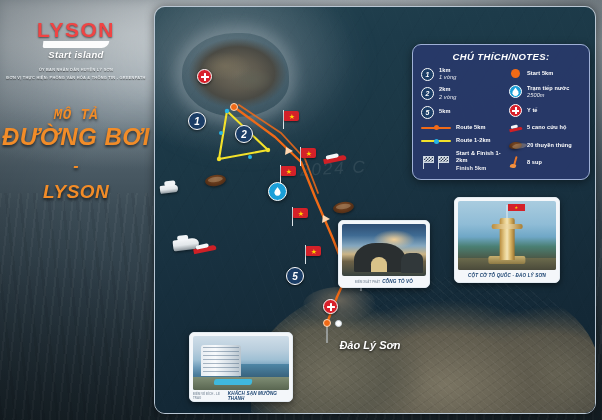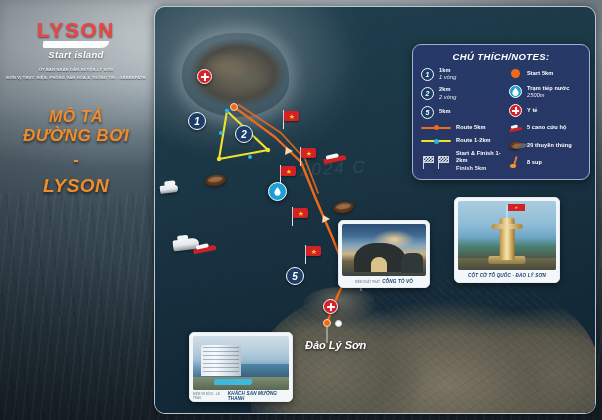--- a/index.html
+++ b/index.html
@@ -67,22 +67,22 @@
     text-shadow:0 1px 1px rgba(0,0,0,.6);
   }
   .org1 { margin-top:7px; font-size:3.9px; letter-spacing:.25px; font-weight:bold; }
   .org2 { margin-top:2px; font-size:3.9px; letter-spacing:.25px; font-weight:bold; }
 
   .title-block {
     position:absolute; left:0; right:0; top:108px; text-align:center;
     font-style:italic; font-weight:bold; color:#f28c28;
     text-shadow:0 2px 3px rgba(0,0,0,.6);
   }
-  .t-l1 { font-size:16px; letter-spacing:.5px; line-height:1.12; }
-  .t-l2 { font-size:17px; letter-spacing:.5px; line-height:1.12; }
+  .t-l1 { font-size:14px; letter-spacing:.5px; line-height:1.12;font-family:Liberation Mono, monospace; }
+  .t-l2 { font-size:24px; letter-spacing:.5px; line-height:1.12; }
   .t-dash { font-size:16px; line-height:1.9; }
   .t-l3 { font-size:19px; letter-spacing:.4px; line-height:1.2; }
   .t-l4 { font-size:19px; letter-spacing:.4px; line-height:1.2; }
 
   .raceday {
     position:absolute; left:0; right:0; top:370px; text-align:center;
     font-style:italic; font-weight:bold; font-size:12px; color:#ffffff;
     letter-spacing:.3px; text-shadow:0 1px 3px rgba(0,0,0,.8);
   }
 
@@ -131,21 +131,21 @@
       radial-gradient(ellipse 40% 30% at 38% 40%, rgba(120,112,92,.8), rgba(0,0,0,0) 70%),
       radial-gradient(ellipse 34% 26% at 68% 60%, rgba(96,98,86,.75), rgba(0,0,0,0) 70%);
     border-radius:50%;
   }
   .lbl-daobe {
     position:absolute; left:58px; top:42px; width:60px; text-align:center;
     color:#ffffff; font-size:8.5px; font-weight:bold; line-height:1.25;
     text-shadow:0 1px 2px rgba(0,0,0,.85); letter-spacing:.3px;
   }
   .lbl-lyson {
-    position:absolute; left:150px; top:332px; width:130px; 
+    position:absolute; left:150px; top:332px; width:130px; text-align:center;
     color:#ffffff; font-size:11px; font-style:italic; font-weight:bold;
     text-shadow:0 1px 3px rgba(0,0,0,.85);
   }
 
   
   .ly-son {
     position:absolute; left:96px; top:270px; width:348px; height:150px;
     background:
       radial-gradient(ellipse 34% 60% at 22% 64%, #6d6a5a 0%, #5b5a4d 50%, rgba(70,72,64,0) 84%),
       radial-gradient(ellipse 46% 66% at 56% 72%, #7a7462 0%, #605c4e 52%, rgba(70,72,64,0) 86%),

